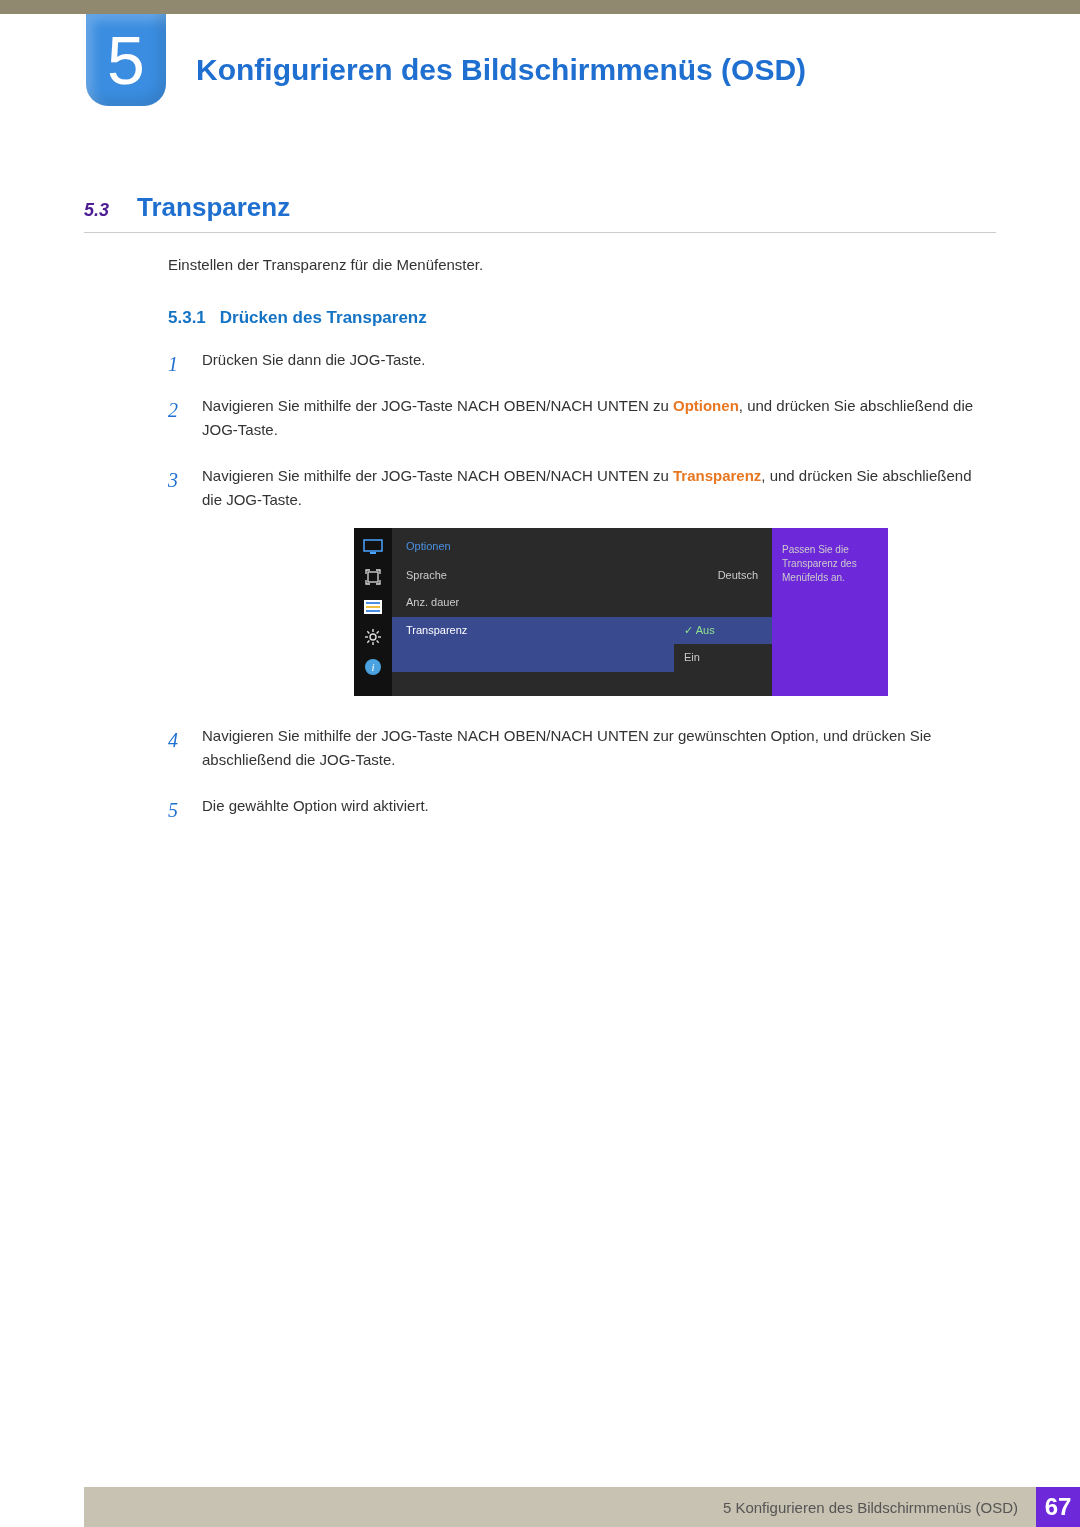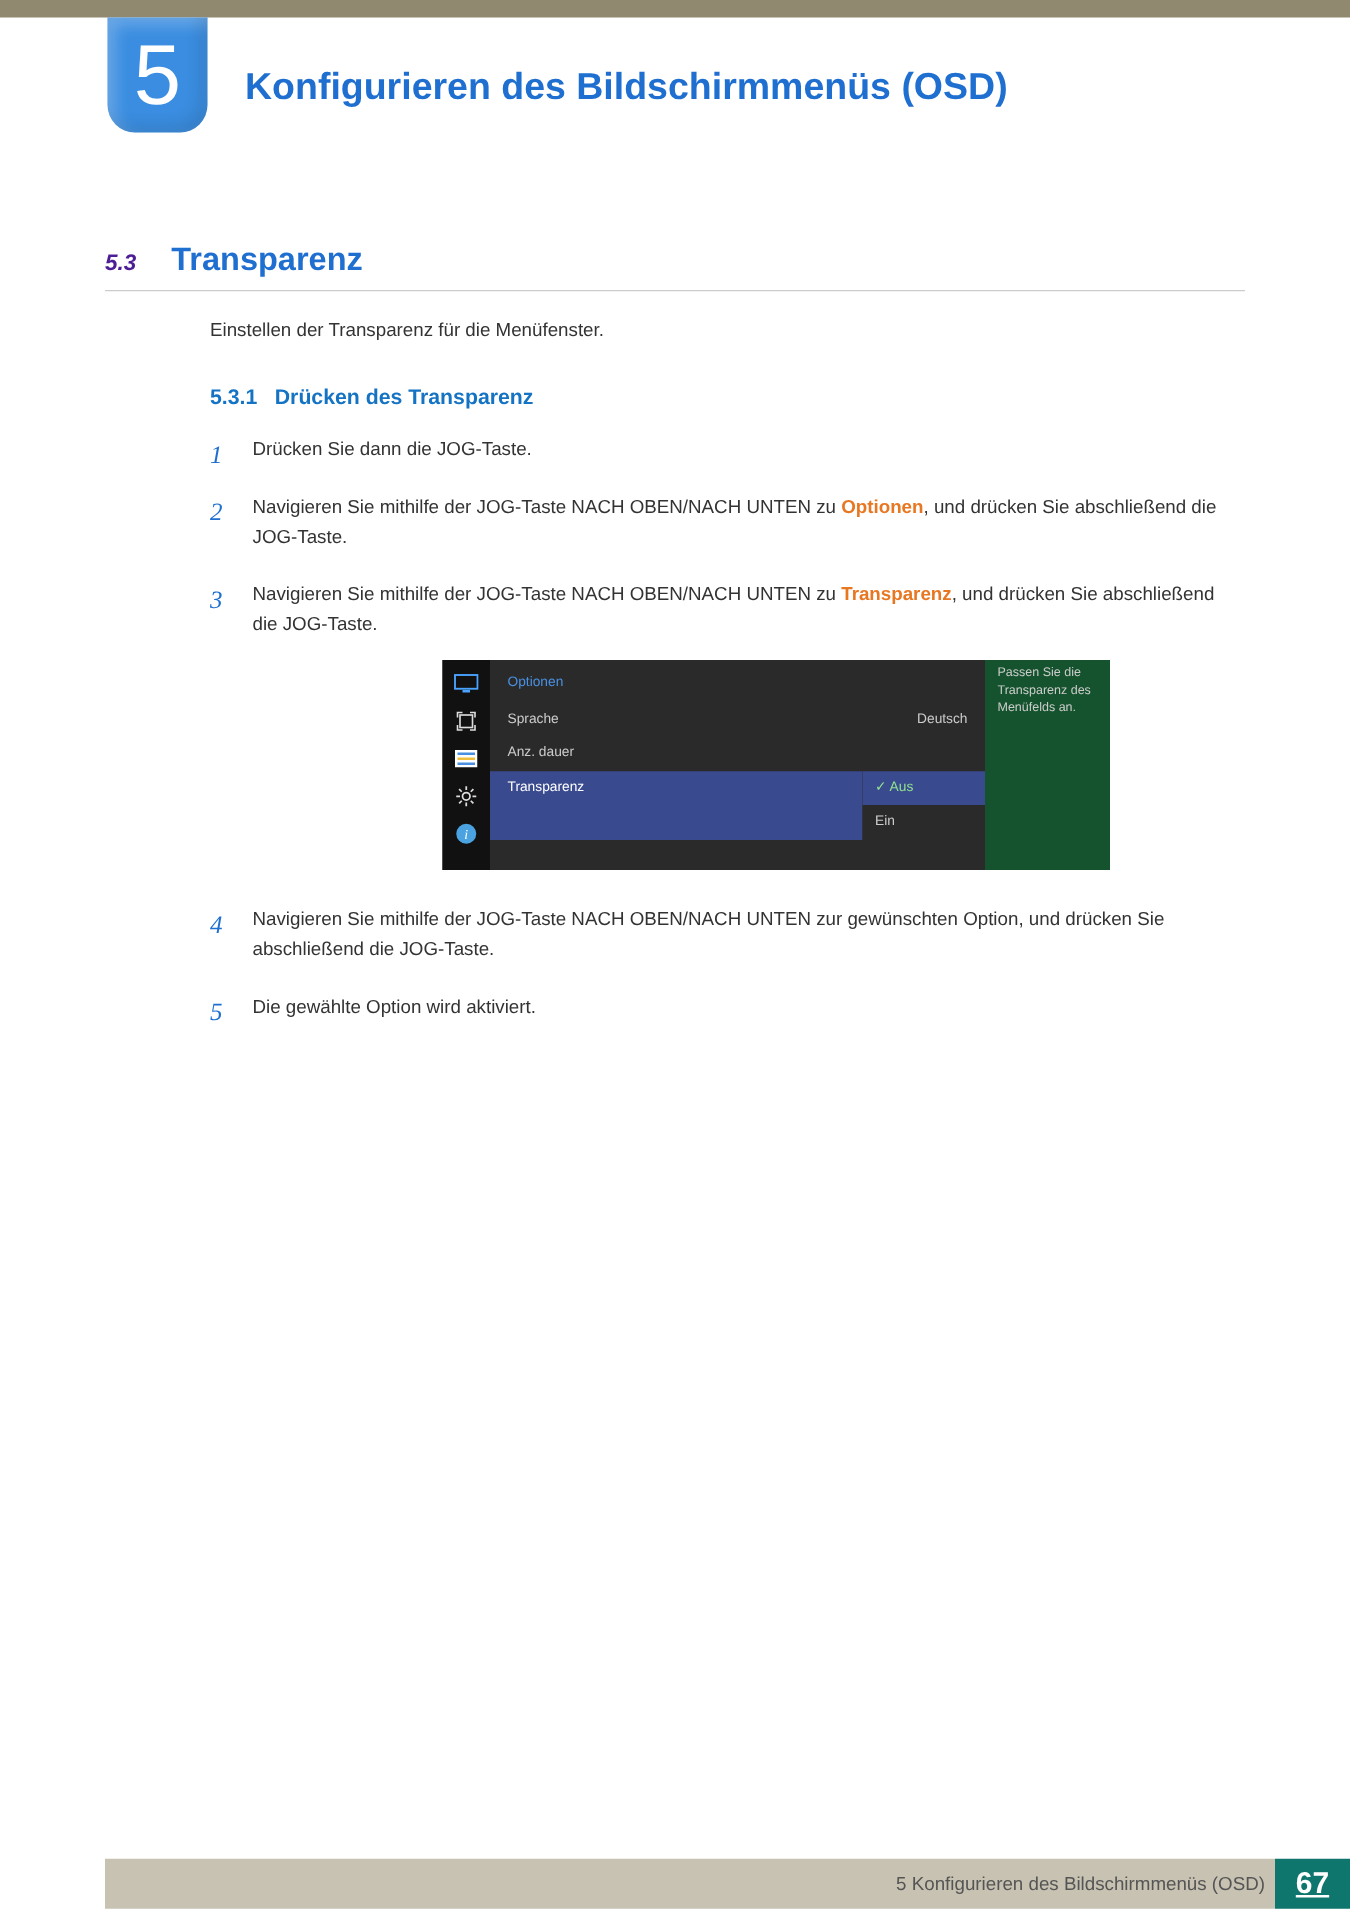--- a/index.html
+++ b/index.html
@@ -197,57 +197,56 @@
   }
   .osd-sub-sel {
     background: #3a4a8f;
     color: #8fe28f;
   }
   .osd-sub-sel::before {
     content: "✓ ";
     color: #8fe28f;
   }
   .osd-right {
-    width: 100px;
-    background: #14532d;
-    padding: 4px 10px;
+    width: 116px;
+    background: #6d28d9;
+    padding: 15px 10px;
     font-size: 10px;
     line-height: 1.4;
     color: #ccc;
   }
 
   .footer {
     position: absolute;
     bottom: 0; left: 0; right: 0;
     display: flex;
     justify-content: flex-end;
     align-items: stretch;
   }
   .footer-bar {
     flex: 1;
     background: #c7c2b1;
     margin-left: 84px;
     display: flex;
     align-items: center;
     justify-content: flex-end;
-    padding-right: 8px;
+    padding-right: 18px;
     height: 40px;
     font-size: 15px;
     color: #555;
   }
   .footer-page {
-    width: 60px;
-    background: #0f766e;
+    width: 44px;
+    background: #6d28d9;
     color: #fff;
     font-size: 24px;
     font-weight: bold;
     display: flex;
     align-items: center;
     justify-content: center;
-    text-decoration: underline;
   }
 </style>
 </head>
 <body>
 
 <div class="top-bar"></div>
 
 <div class="chapter-badge">5</div>
 <div class="chapter-title">Konfigurieren des Bildschirmmenüs (OSD)</div>
 

